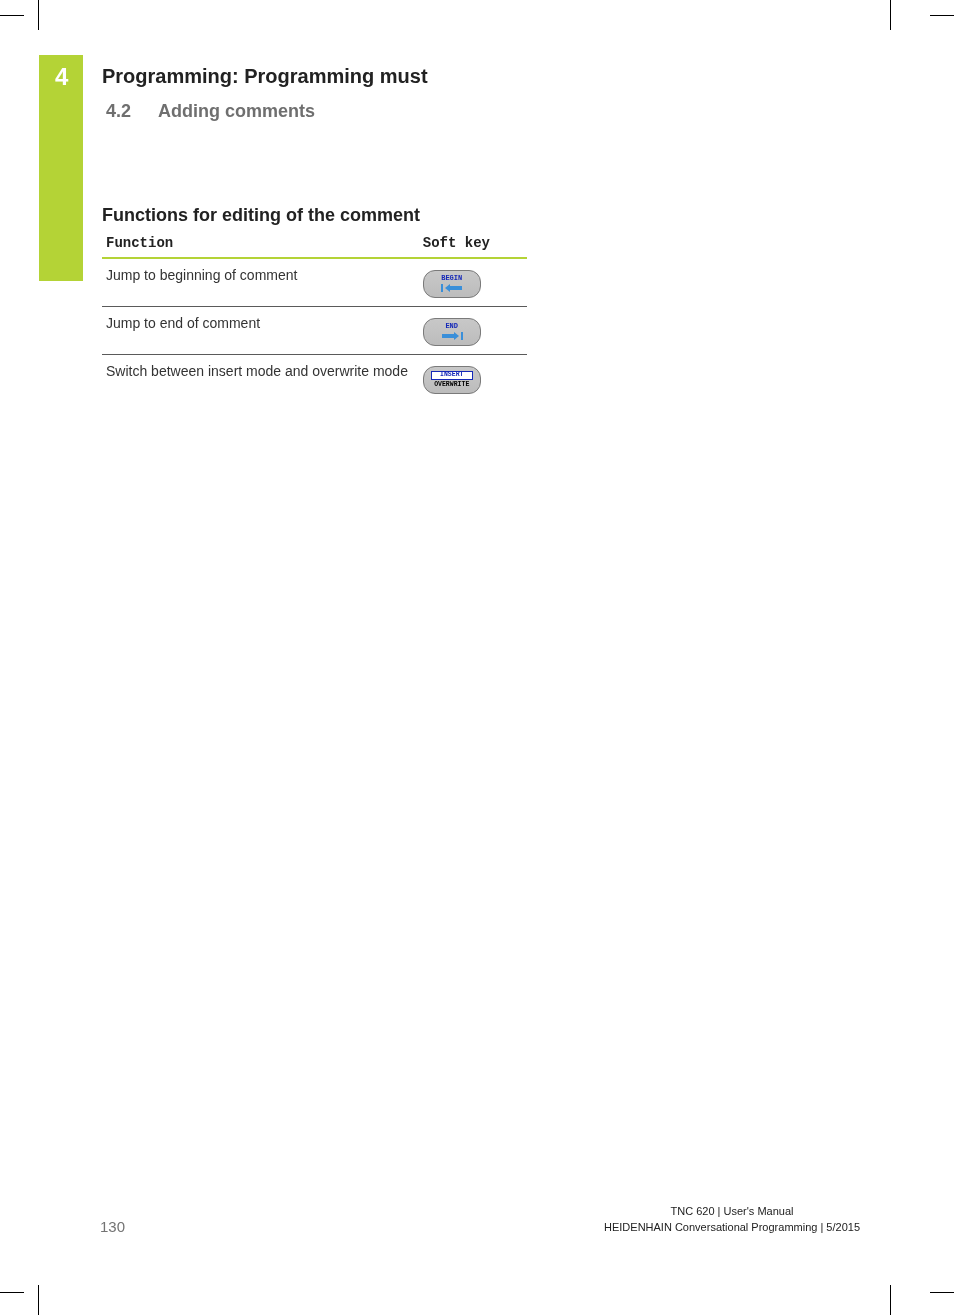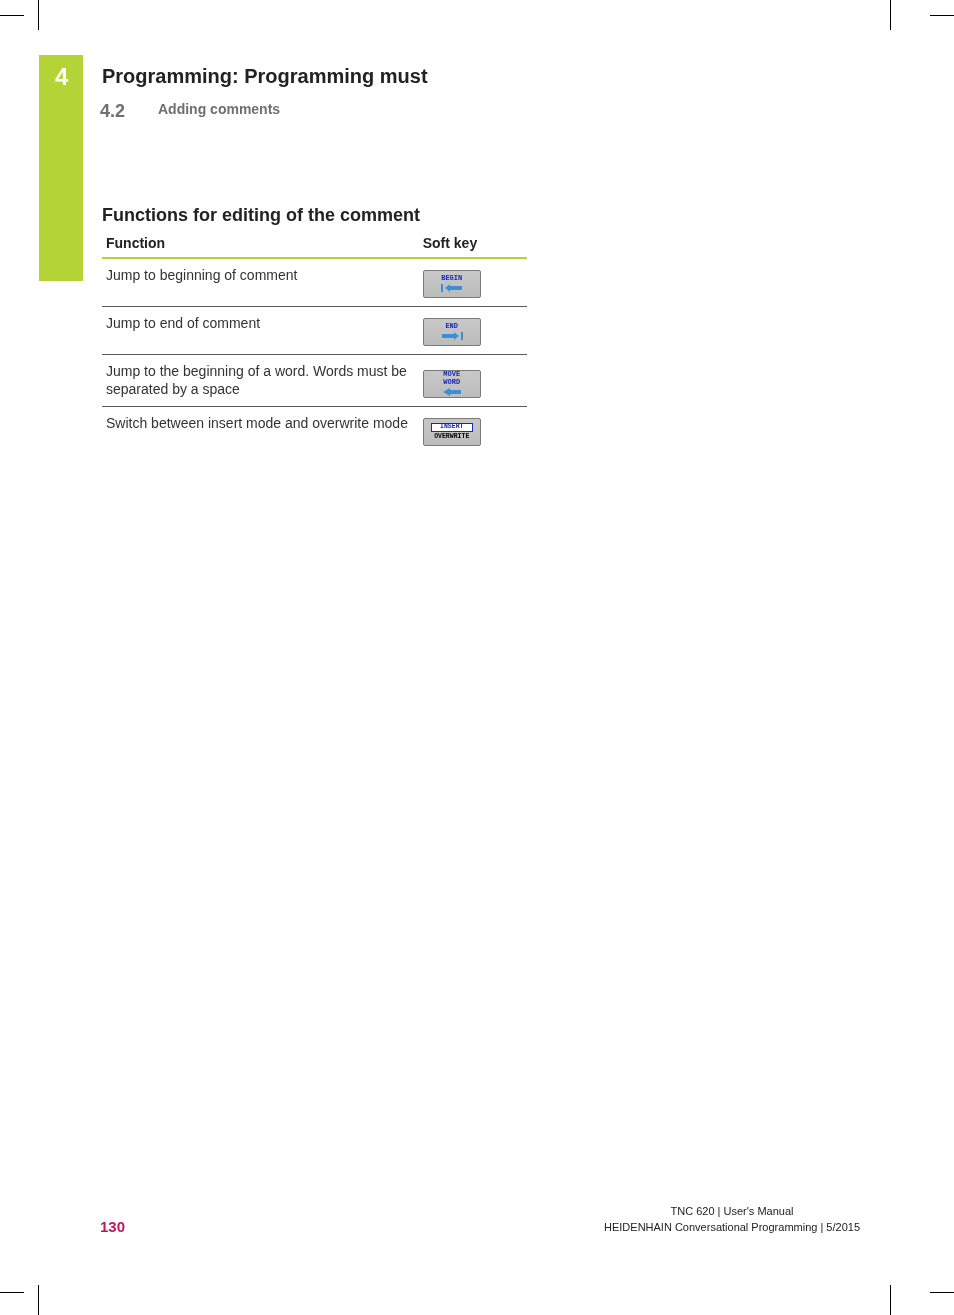--- a/index.html
+++ b/index.html
@@ -67,31 +67,31 @@
   .chapter-title {
     position: absolute;
     left: 102px;
     top: 65px;
     font-size: 20px;
     font-weight: bold;
     color: #222;
   }
   .section-num {
     position: absolute;
-    left: 100px;
+    left: 106px;
     top: 101px;
     font-size: 18px;
     font-weight: bold;
     color: #6f6f6f;
   }
   .section-title {
     position: absolute;
     left: 158px;
     top: 101px;
-    font-size: 14px;
+    font-size: 18px;
     font-weight: bold;
     color: #6f6f6f;
   }
   .subheading {
     position: absolute;
     left: 102px;
     top: 205px;
     font-size: 18px;
     font-weight: bold;
     color: #222;
@@ -103,20 +103,21 @@
     width: 425px;
     border-collapse: collapse;
   }
   .table th {
     text-align: left;
     font-size: 14px;
     font-weight: bold;
     padding: 6px 4px 6px 4px;
     border-bottom: 2px solid #b4d336;
     vertical-align: bottom;
+    font-family: Liberation Mono, monospace;
   }
   .table th.col-func { width: 316px; }
   .table th.col-soft { width: 108px; }
   .table td {
     font-size: 14px;
     font-weight: normal;
     padding: 7px 4px 8px 4px;
     border-bottom: 1px solid #5a5a5a;
     vertical-align: top;
     line-height: 1.3;
@@ -126,21 +127,21 @@
   .table tr:last-child td { border-bottom: none; }
   .softkey {
     display: inline-flex;
     flex-direction: column;
     align-items: center;
     justify-content: center;
     width: 58px;
     height: 28px;
     background: linear-gradient(#c8c8c8,#bcbcbc);
     border: 1px solid #7a7a7a;
-    border-radius: 2px;
+    border-radius: 12px;
     font-size: 7px;
     font-weight: bold;
     color: #1528b8;
     font-family: 'Courier New', monospace;
     line-height: 1;
     gap: 1px;
   }
   .softkey .arrow { display:flex;align-items:center;justify-content:center;height:10px; }
   .softkey-insert-label{
     width:42px;font-size:6.5px;background:#fff;border:1px solid #1528b8;
@@ -148,21 +149,21 @@
   }
   .footer {
     position: absolute;
     left: 100px;
     bottom: 80px;
     width: 760px;
     display: flex;
     justify-content: space-between;
     align-items: flex-end;
   }
-  .page-num { font-size: 15px; font-weight: bold; color: #be185d; margin-top: 40px; }
+  .page-num { font-size: 15px; font-weight: normal; color: #737373; margin-top: 40px; }
   .footer-text { font-size: 11px; color: #222; text-align: center; line-height: 1.4; }
 </style>
 </head>
 <body>
 
 <div class="crop-left"></div>
 <div class="crop-right"></div>
 <div class="crop-left-v"></div>
 <div class="crop-right-v"></div>
 <div class="crop-b-left"></div>
@@ -203,32 +204,20 @@
             <div>END</div>
             <div class="arrow">
               <svg width="24" height="10" viewBox="0 0 24 10">
                 <polygon points="19,5 14,1 14,3 2,3 2,7 14,7 14,9" fill="#3a8fd9"></polygon>
                 <rect x="21" y="1" width="2" height="8" fill="#3a8fd9"></rect>
               </svg>
             </div>
           </div></td>
       </tr>
       <tr>
-        <td>Jump to the beginning of a word. Words must be separated by a space</td>
-        <td><div class="softkey">
-            <div>MOVE</div>
-            <div>WORD</div>
-            <div class="arrow">
-              <svg width="24" height="10" viewBox="0 0 24 10">
-                <polygon points="3,5 10,1 10,3 21,3 21,7 10,7 10,9" fill="#3a8fd9"></polygon>
-              </svg>
-            </div>
-          </div></td>
-      </tr>
-      <tr>
         <td>Switch between insert mode and overwrite mode</td>
         <td><div class="softkey">
             <div class="softkey-insert-label">INSERT</div>
             <div style="color: rgb(0, 0, 0); font-size: 6.5px;">OVERWRITE</div>
           </div></td>
       </tr>
     </tbody>
 </table>
 
 <div class="footer">

